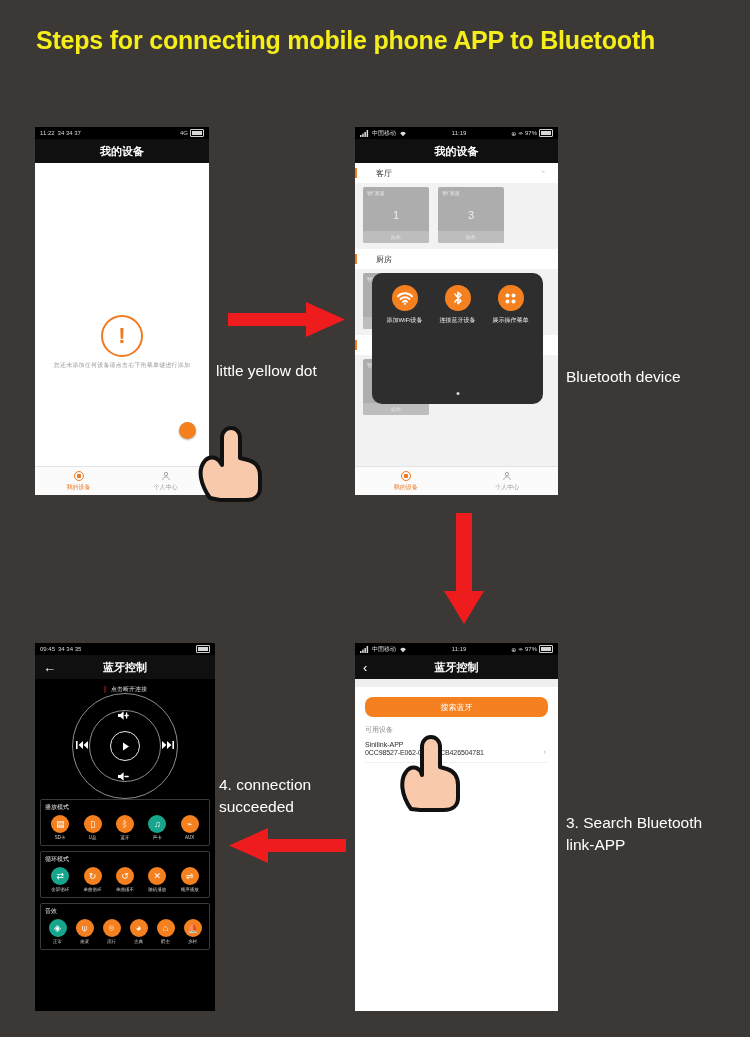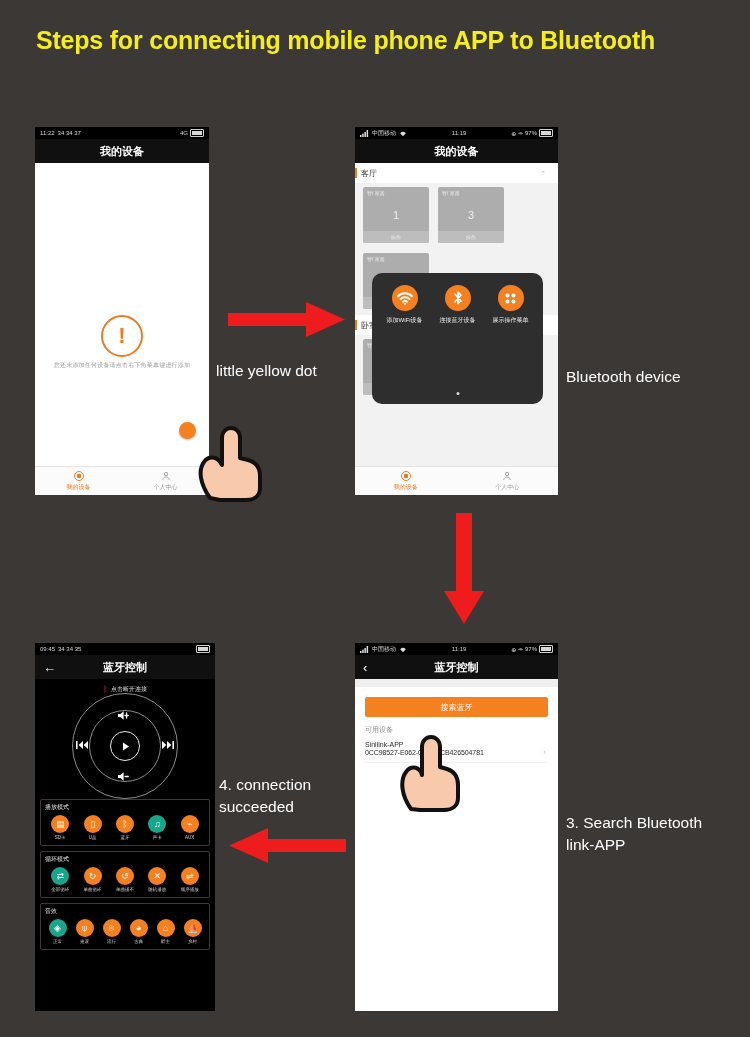--- a/index.html
+++ b/index.html
@@ -57,21 +57,21 @@
     background:#f5801f;box-shadow:0 1px 2px rgba(0,0,0,.3);
   }
   
   .hand{position:absolute;pointer-events:none;}
   .hand svg{display:block;}
 
   
   #phone2{left:355px;top:127px;width:203px;height:368px;}
   .p2-body{position:relative;height:calc(100% - 36px);background:#f2f2f2;overflow:hidden;}
   .sect-head{
-    display:flex;align-items:center;height:20px;padding-left:6px;background:#fff;
+    display:flex;align-items:center;height:20px;padding-left:21px;background:#fff;
     font-size:8px;color:#333;position:relative;
   }
   .sect-head:before{content:"";position:absolute;left:0;top:5px;width:2px;height:10px;background:#f07a21;}
   .sect-head .chev{position:absolute;right:12px;top:7px;color:#b6b6b6;font-size:7px;}
   .cardrow{display:flex;gap:9px;padding:4px 8px 6px 8px;background:#f2f2f2;}
   .dcard{width:66px;height:56px;background:#adadad;border-radius:2px;position:relative;overflow:hidden;}
   .dcard .ic{position:absolute;left:4px;top:4px;font-size:5px;color:#efefef;line-height:1.15;}
   .dcard .num{position:absolute;left:0;right:0;top:22px;text-align:center;color:#efefef;font-size:11px;}
   .dcard .foot{position:absolute;left:0;right:0;bottom:0;height:12px;background:#bdbdbd;color:#eaeaea;font-size:5px;text-align:center;line-height:12px;}
   .menu-sheet{
@@ -82,21 +82,21 @@
   .menu-item{display:flex;flex-direction:column;align-items:center;gap:5px;width:50px;}
   .menu-ico{width:26px;height:26px;border-radius:50%;background:#f5801f;display:flex;align-items:center;justify-content:center;}
   .menu-lab{font-size:6px;color:#efefef;white-space:nowrap;}
   .menu-dot{position:absolute;left:50%;bottom:9px;transform:translateX(-50%);width:3px;height:3px;border-radius:50%;background:#d9d9d9;}
 
   
   #phone3{left:355px;top:643px;width:203px;height:368px;}
   .p3-body{position:relative;height:calc(100% - 36px);background:#fff;}
   .p3-gap{height:8px;background:#efefef;}
   .search-btn{
-    margin:10px 10px 0 10px;height:20px;background:#f5801f;border-radius:2px;
+    margin:10px 10px 0 10px;height:20px;background:#f5801f;border-radius:8px;
     color:#fff;font-size:8px;display:flex;align-items:center;justify-content:center;
   }
   .avail-lab{padding:8px 10px 2px 10px;font-size:7px;color:#8d8d8d;}
   .dev-row{
     margin:0 10px;padding:4px 0 6px 0;position:relative;border-bottom:1px solid #f0f0f0;
   }
   .dev-name{font-size:7px;color:#2b2b2b;}
   .dev-uuid{font-size:7px;color:#2b2b2b;letter-spacing:-.1px;margin-top:1px;}
   .dev-row .arrow{position:absolute;right:2px;top:10px;color:#c0c0c0;font-size:9px;}
 
@@ -221,20 +221,23 @@
         <span class="foot">操作</span>
       </div>
       <div class="dcard">
         <span class="ic">智/
 家居</span>
         <span class="num">3</span>
         <span class="foot">操作</span>
       </div>
     </div>
 
+    <div class="sect-head">
+      <span>厨房</span>
+    </div>
     <div class="cardrow">
       <div class="dcard">
         <span class="ic">智/
 家居</span>
         <span class="num">2</span>
         <span class="foot">操作</span>
       </div>
     </div>
 
     <div class="sect-head">

